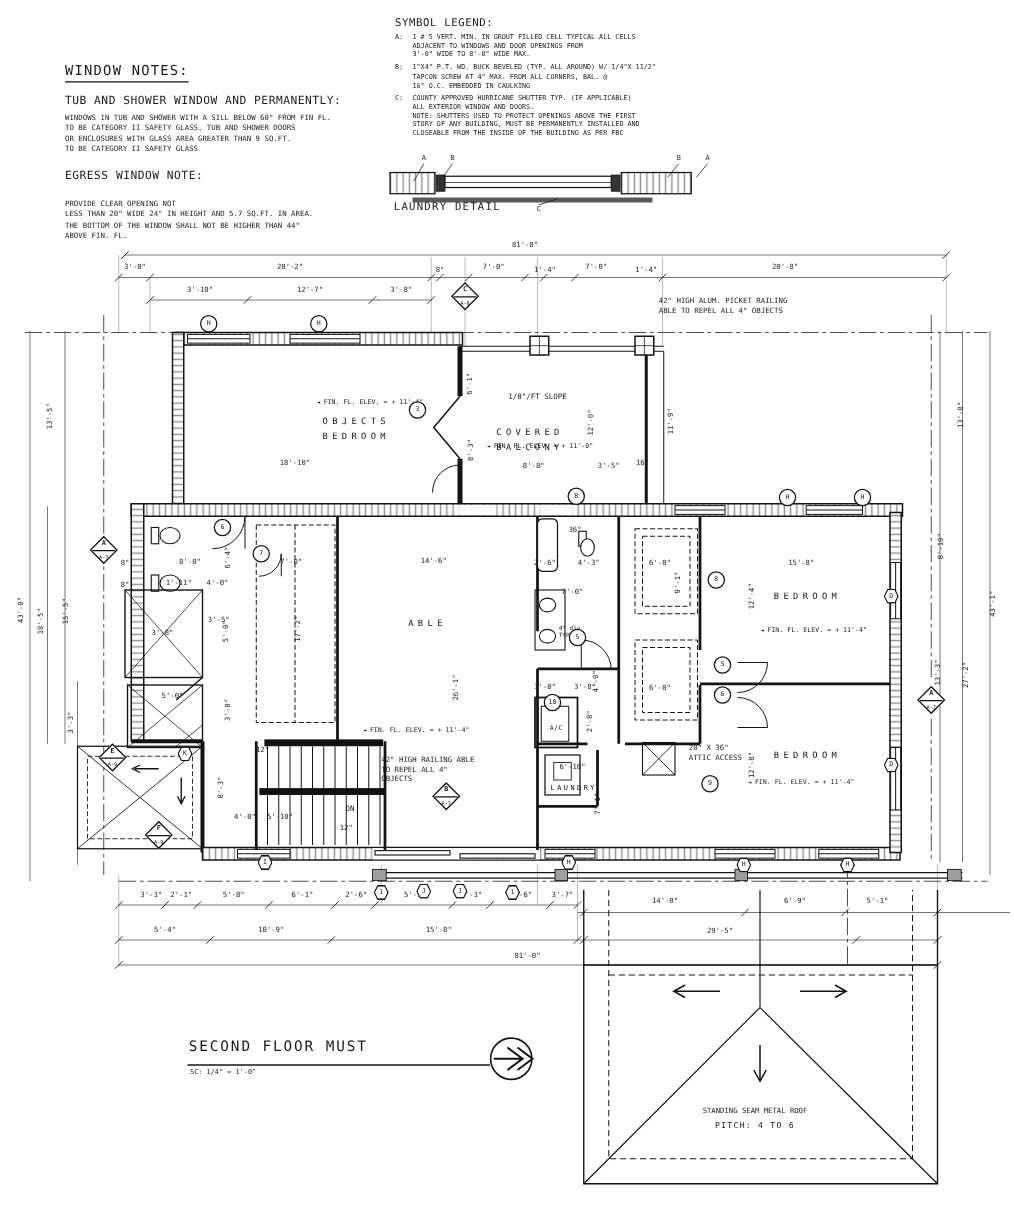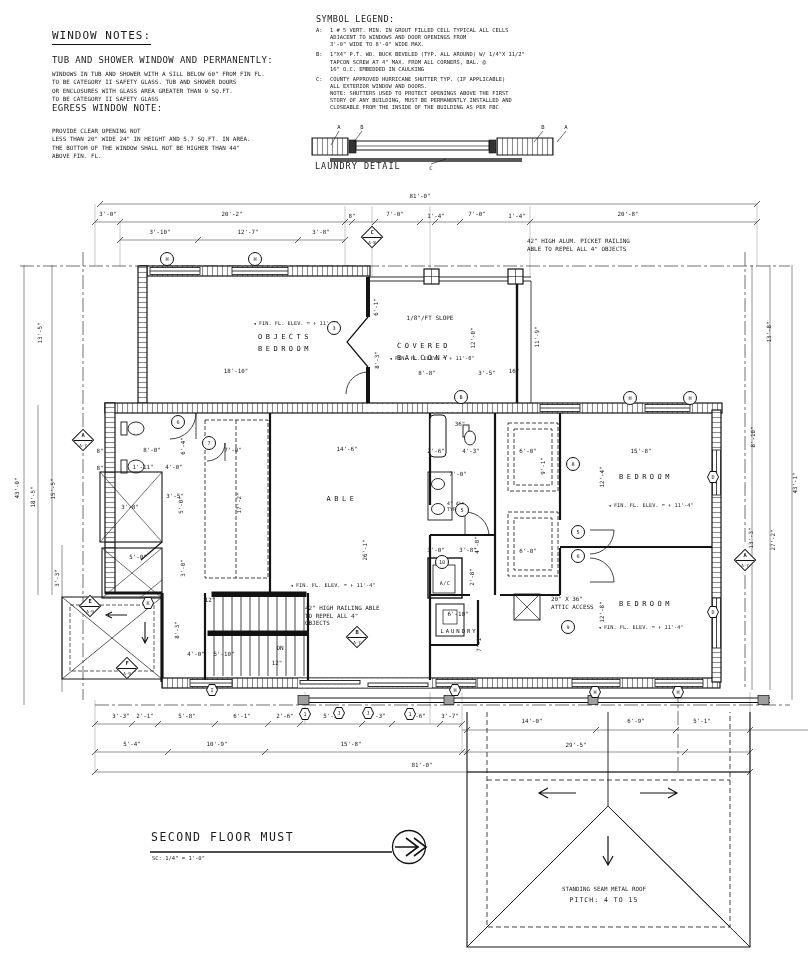--- a/index.html
+++ b/index.html
@@ -25,26 +25,26 @@
            justify-content:center;clip-path:polygon(25% 0,75% 0,100% 50%,75% 100%,25% 100%,0 50%)}
   .sec{position:absolute;width:22px;height:22px;transform:translate(-50%,-50%);z-index:3}
   .sec b{position:absolute;left:50%;top:50%;width:14px;height:14px;border:1px solid #111;background:#fff;
          transform:translate(-50%,-50%) rotate(45deg)}
   .sec::after{content:"";position:absolute;left:2px;right:2px;top:50%;border-top:1px solid #111}
   .sec u{text-decoration:none;position:absolute;left:0;right:0;top:2.5px;text-align:center;
          font-size:5.4px;font-weight:700}
   .sec s{text-decoration:none;position:absolute;left:0;right:0;bottom:3px;text-align:center;font-size:4.2px}
   .wm{position:absolute;left:5px;top:466px;font-family:"DejaVu Sans",sans-serif;font-size:13.5px;
       color:#bdbdbd;opacity:.8;letter-spacing:.5px;z-index:5}
-  .notes{position:absolute;left:52px;top:24px;width:262px}
+  .notes{position:absolute;left:52px;top:45px;width:262px}
   .wn-title{font-size:11px;letter-spacing:1px;border-bottom:1.2px solid #111;display:inline-block;
             padding-bottom:2px}
   .wn-sub{font-size:9px;letter-spacing:.4px;margin-top:10px}
   .wn-body{font-size:5.9px;margin-top:5px;white-space:pre-line;line-height:1.4}
-  .wn-sub2{font-size:9px;letter-spacing:.4px;}
+  .wn-sub2{font-size:9px;letter-spacing:.4px;margin-top:12px}
   .legend{position:absolute;left:316px;top:14px;width:210px}
   .leg-title{font-size:8.5px;letter-spacing:.5px}
   .leg-row{display:flex;gap:5px;font-size:5.4px;line-height:1.32;margin-top:3px}
   .leg-key{width:9px;flex:none}
   .leg-txt{white-space:pre-line}
   .wd-label{position:absolute;left:315px;top:161px;font-size:8.5px;letter-spacing:1px}
   .wd-call{position:absolute;font-size:5.5px;transform:translate(-50%,-50%)}
   .ttl{position:absolute;left:151px;top:830px;font-size:11.5px;letter-spacing:1.5px}
   .scl{position:absolute;left:152px;top:855px;font-size:5.5px}
   .roofnote{position:absolute;text-align:center;transform:translate(-50%,-50%);white-space:nowrap}
@@ -293,21 +293,21 @@
 CLOSEABLE FROM THE INSIDE OF THE BUILDING AS PER FBC</span>
       </div>
     </div>
 
     <div class="wd-label">LAUNDRY DETAIL</div>
 
     <div class="ttl">SECOND FLOOR MUST</div>
     <div class="scl">SC: 1/4" = 1'-0"</div>
 
     <div class="roofnote" style="left:604px;top:889px;font-size:5.8px">STANDING SEAM METAL ROOF</div>
-    <div class="roofnote" style="left:604px;top:900px;font-size:6.5px;letter-spacing:1px">PITCH:  4  TO  15</div>
+    <div class="roofnote" style="left:604px;top:900px;font-size:6.5px;letter-spacing:1px">PITCH:  4  TO  6</div>
   <div class="lbl dim" style="transform: translate(-50%, -50%); left: 420px; top: 197px;">81'-0"</div>
       <div class="lbl dim" style="transform: translate(-50%, -50%); left: 108px; top: 215px;">3'-0"</div>
       <div class="lbl dim" style="transform: translate(-50%, -50%); left: 232px; top: 215px;">20'-2"</div>
       <div class="lbl dim" style="transform: translate(-50%, -50%); left: 352px; top: 217px;">8"</div>
       <div class="lbl dim" style="transform: translate(-50%, -50%); left: 395px; top: 215px;">7'-0"</div>
       <div class="lbl dim" style="transform: translate(-50%, -50%); left: 436px; top: 217px;">1'-4"</div>
       <div class="lbl dim" style="transform: translate(-50%, -50%); left: 477px; top: 215px;">7'-0"</div>
       <div class="lbl dim" style="transform: translate(-50%, -50%); left: 517px; top: 217px;">1'-4"</div>
       <div class="lbl dim" style="transform: translate(-50%, -50%); left: 628px; top: 215px;">20'-8"</div>
       <div class="lbl dim" style="transform: translate(-50%, -50%); left: 160px; top: 233px;">3'-10"</div>

